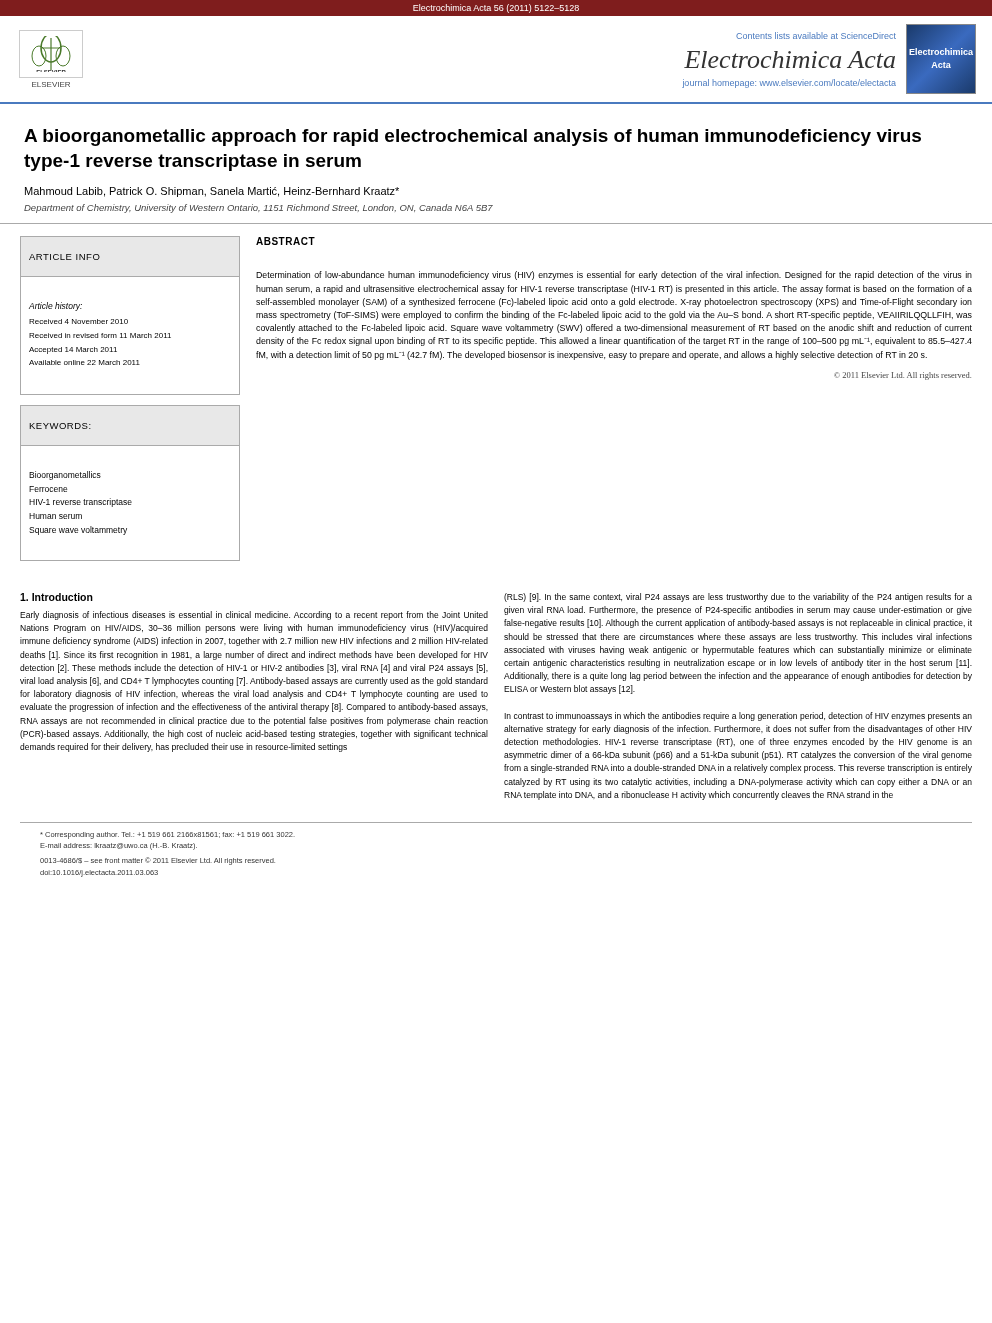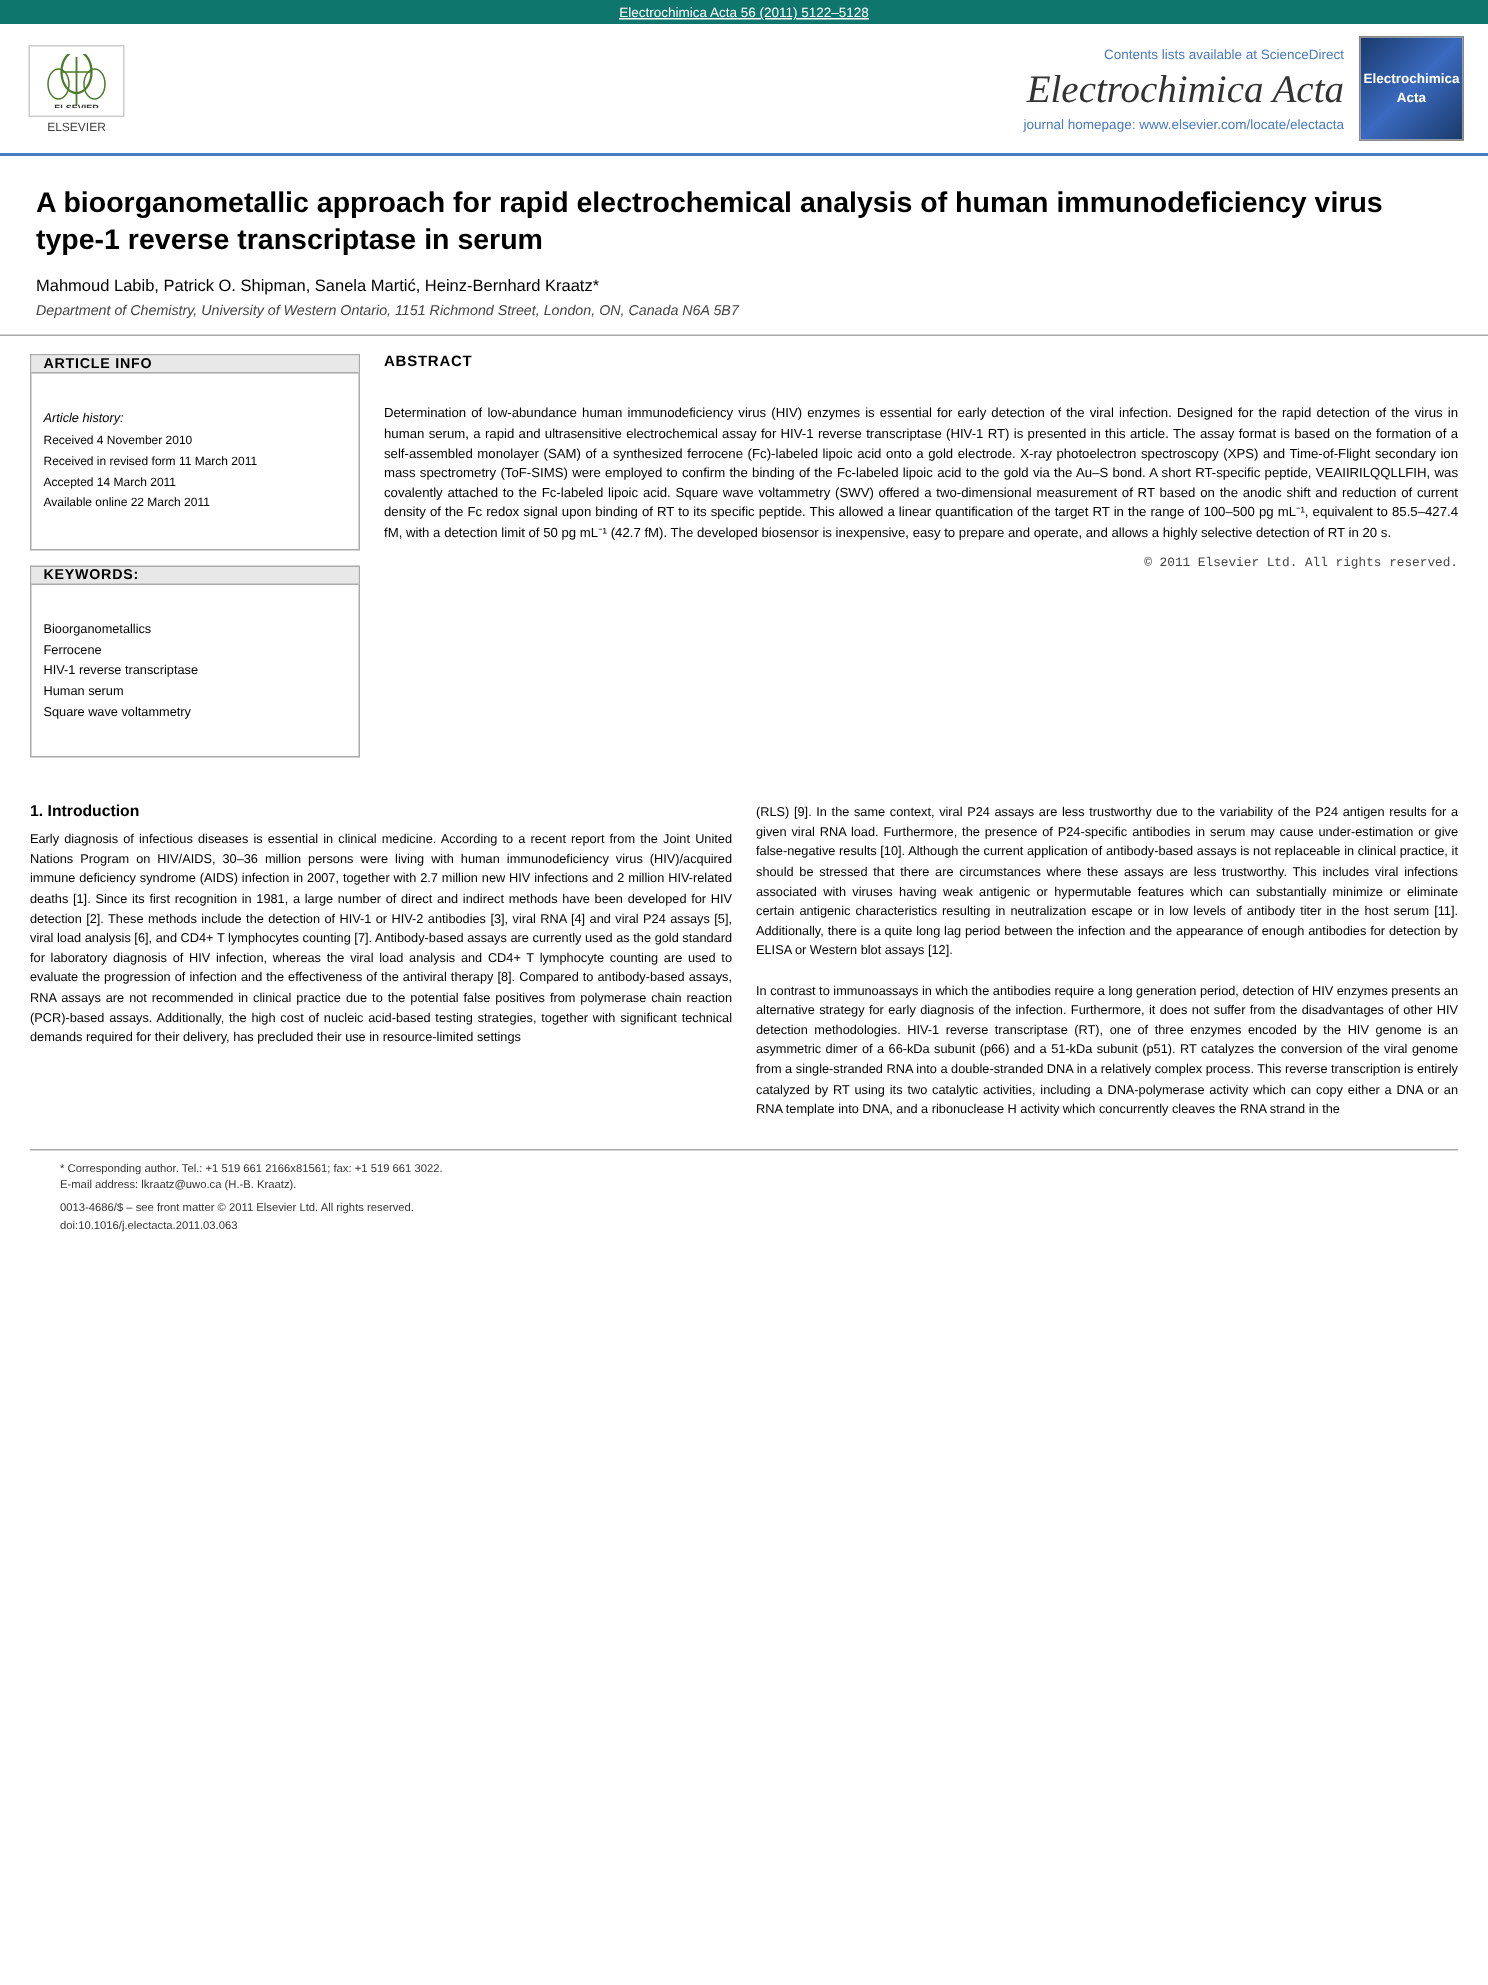--- a/index.html
+++ b/index.html
@@ -7,27 +7,26 @@
       background: #fff;
       font-family: "Times New Roman", Times, serif;
       font-size: 10px;
       color: #000;
       width: 992px;
       min-height: 1323px;
     }
 
     
     .top-banner {
-      background: #0f766e;
+      background: #7f1d1d;
       color: #fff;
       text-align: center;
       font-size: 9px;
       padding: 3px 0;
       font-family: Arial, sans-serif;
-      text-decoration: underline;
     }
 
     
     .journal-header {
       display: flex;
       align-items: center;
       padding: 8px 16px;
       border-bottom: 2px solid #4a7abf;
       gap: 10px;
     }
@@ -139,23 +138,23 @@
       flex: 1;
     }
 
     
     .info-section {
       border: 1px solid #aaa;
       margin-bottom: 10px;
     }
     .info-section-header {
       background: #e8e8e8;
-      padding: 0 8px;
+      padding: 14px 8px;
       font-size: 9.5px;
-      font-weight: bold;
+      font-weight: normal;
       font-family: Arial, sans-serif;
       border-bottom: 1px solid #aaa;
       letter-spacing: 0.5px;
       text-transform: uppercase;
     }
     .info-section-body {
       padding: 23px 8px;
       font-size: 8.5px;
       font-family: Arial, sans-serif;
       line-height: 1.6;
@@ -180,21 +179,21 @@
       letter-spacing: 0.5px;
     }
     .abstract-text {
       font-size: 8.8px;
       font-family: Arial, sans-serif;
       line-height: 1.5;
       text-align: justify;
     }
     .copyright-line {
       font-size: 8.5px;
-      font-family: Liberation Mono, monospace;
+      font-family: Liberation Serif, serif;
       text-align: right;
       margin-top: 8px;
       color: #444;
     }
 
     
     .body-area {
       display: flex;
       padding: 8px 20px 20px 20px;
       gap: 16px;

